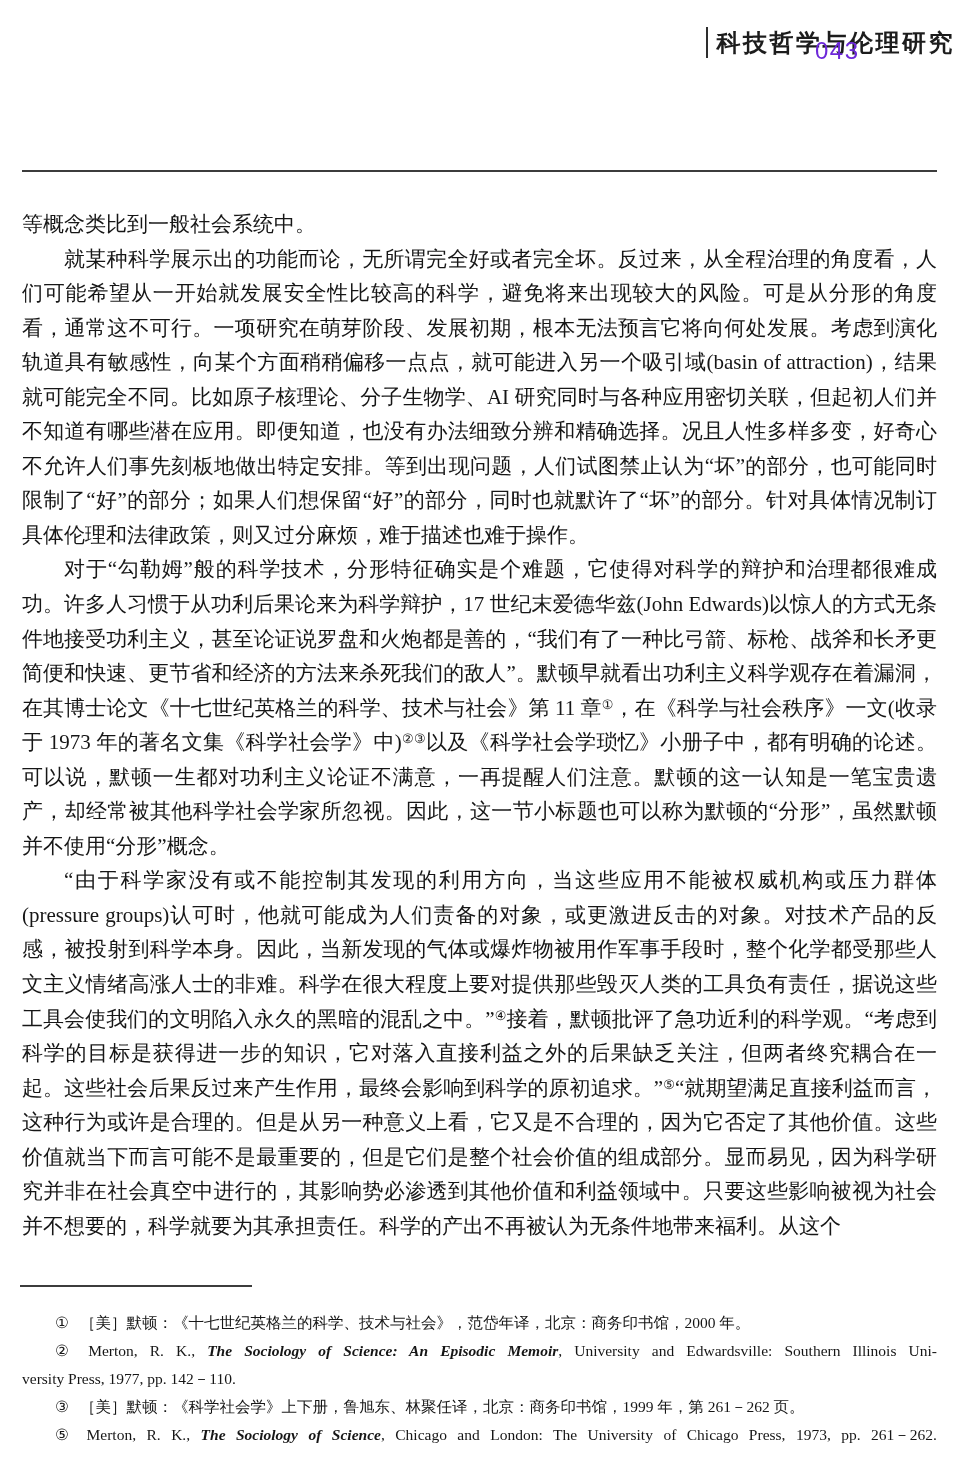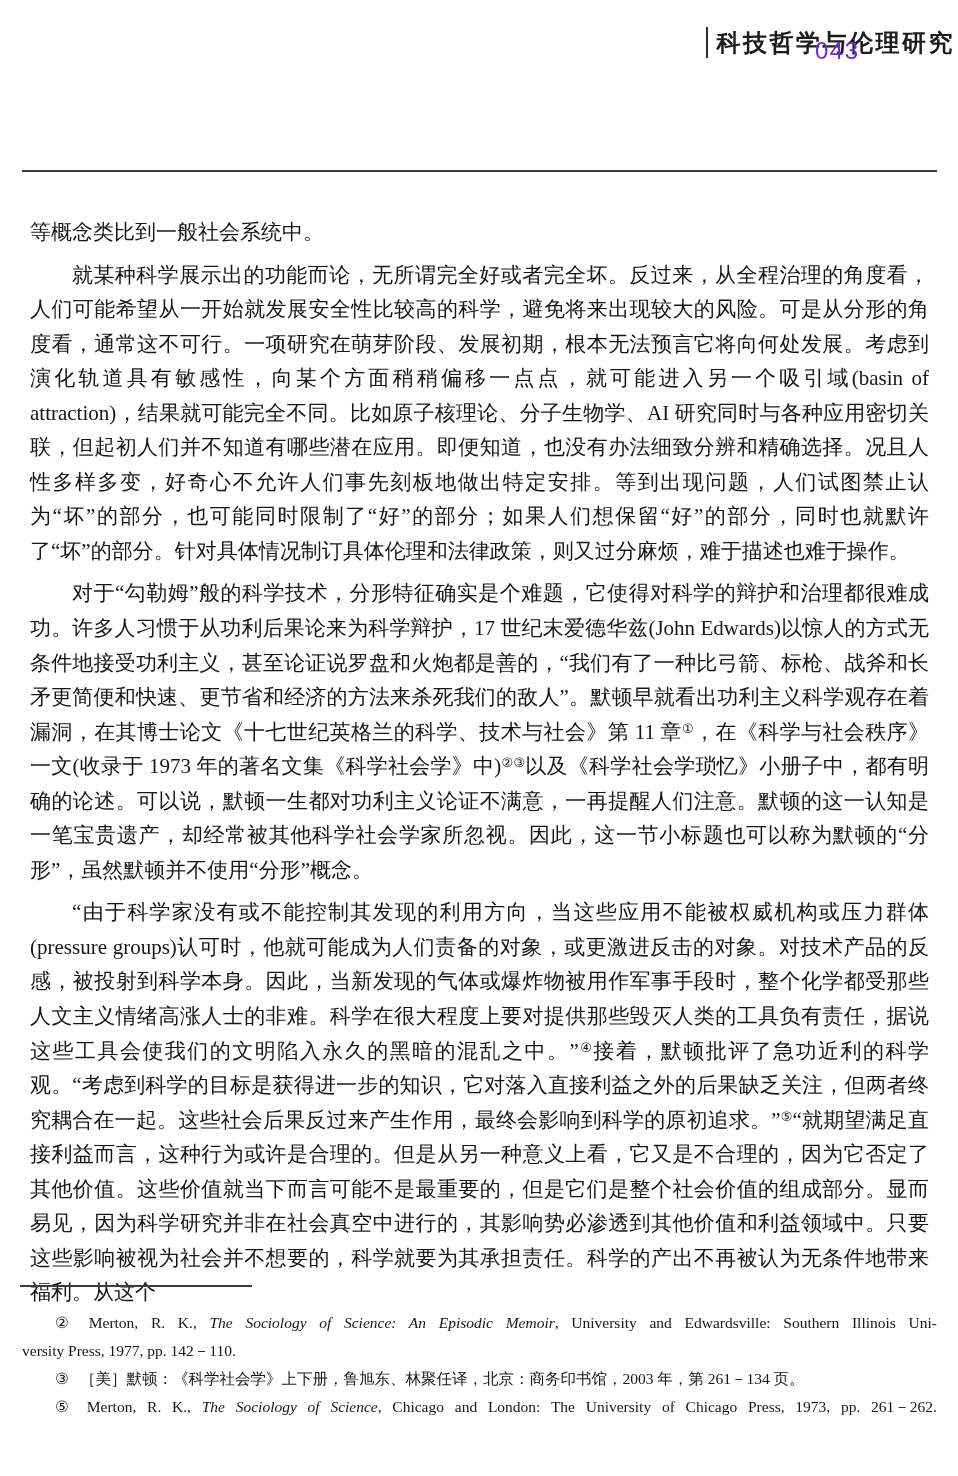--- a/index.html
+++ b/index.html
@@ -31,40 +31,40 @@
   .top-rule {
     position:absolute; left:22px; top:170px;
     width:915px; height:2px; background:#3c3c3c;
   }
   
   .bodytext {
     position:absolute; left:22px; top:207px; width:915px;
     font-size:21px; line-height:34.55px;
     text-align:justify; text-justify:inter-ideograph;
   }
-  .para { margin:8px; }
+  .para { margin:0; }
   .para.indent { text-indent:42px; }
   .bodytext sup {
     font-size:13px; line-height:0; vertical-align:6px; letter-spacing:0;
   }
   
   .fn-rule {
     position:absolute; left:20px; top:1285px;
     width:232px; height:2px; background:#3c3c3c;
   }
   .footnotes {
     position:absolute; left:22px; top:1309px; width:915px;
     font-size:15.5px; line-height:28.1px;
     text-align:justify; text-justify:inter-ideograph;
   }
   .fn-line { text-indent:33px; }
   .fn-line.cont { text-indent:0; }
   .fn-marker { padding-right:11px; }
   .fill { text-align-last:justify; }
-  .fn-line i { font-style:italic; }
+  .fn-line i { font-style:italic;font-weight:bold; }
 </style>
 </head>
 <body>
 
 <div class="page">
 
   <div class="runhead">
     <span class="vbar"></span>
     <h1 class="title">科技哲学与伦理研究</h1>
     <span class="vbar"></span>
@@ -77,27 +77,30 @@
   <main class="bodytext">
     <p class="para">等概念类比到一般社会系统中。</p>
     <p class="para indent">就某种科学展示出的功能而论，无所谓完全好或者完全坏。反过来，从全程治理的角度看，人们可能希望从一开始就发展安全性比较高的科学，避免将来出现较大的风险。可是从分形的角度看，通常这不可行。一项研究在萌芽阶段、发展初期，根本无法预言它将向何处发展。考虑到演化轨道具有敏感性，向某个方面稍稍偏移一点点，就可能进入另一个吸引域(basin of attraction)，结果就可能完全不同。比如原子核理论、分子生物学、AI 研究同时与各种应用密切关联，但起初人们并不知道有哪些潜在应用。即便知道，也没有办法细致分辨和精确选择。况且人性多样多变，好奇心不允许人们事先刻板地做出特定安排。等到出现问题，人们试图禁止认为“坏”的部分，也可能同时限制了“好”的部分；如果人们想保留“好”的部分，同时也就默许了“坏”的部分。针对具体情况制订具体伦理和法律政策，则又过分麻烦，难于描述也难于操作。</p>
     <p class="para indent">对于“勾勒姆”般的科学技术，分形特征确实是个难题，它使得对科学的辩护和治理都很难成功。许多人习惯于从功利后果论来为科学辩护，17 世纪末爱德华兹(John Edwards)以惊人的方式无条件地接受功利主义，甚至论证说罗盘和火炮都是善的，“我们有了一种比弓箭、标枪、战斧和长矛更简便和快速、更节省和经济的方法来杀死我们的敌人”。默顿早就看出功利主义科学观存在着漏洞，在其博士论文《十七世纪英格兰的科学、技术与社会》第 11 章<sup>①</sup>，在《科学与社会秩序》一文(收录于 1973 年的著名文集《科学社会学》中)<sup>②</sup><sup>③</sup>以及《科学社会学琐忆》小册子中，都有明确的论述。可以说，默顿一生都对功利主义论证不满意，一再提醒人们注意。默顿的这一认知是一笔宝贵遗产，却经常被其他科学社会学家所忽视。因此，这一节小标题也可以称为默顿的“分形”，虽然默顿并不使用“分形”概念。</p>
     <p class="para indent">“由于科学家没有或不能控制其发现的利用方向，当这些应用不能被权威机构或压力群体(pressure groups)认可时，他就可能成为人们责备的对象，或更激进反击的对象。对技术产品的反感，被投射到科学本身。因此，当新发现的气体或爆炸物被用作军事手段时，整个化学都受那些人文主义情绪高涨人士的非难。科学在很大程度上要对提供那些毁灭人类的工具负有责任，据说这些工具会使我们的文明陷入永久的黑暗的混乱之中。”<sup>④</sup>接着，默顿批评了急功近利的科学观。“考虑到科学的目标是获得进一步的知识，它对落入直接利益之外的后果缺乏关注，但两者终究耦合在一起。这些社会后果反过来产生作用，最终会影响到科学的原初追求。”<sup>⑤</sup>“就期望满足直接利益而言，这种行为或许是合理的。但是从另一种意义上看，它又是不合理的，因为它否定了其他价值。这些价值就当下而言可能不是最重要的，但是它们是整个社会价值的组成部分。显而易见，因为科学研究并非在社会真空中进行的，其影响势必渗透到其他价值和利益领域中。只要这些影响被视为社会并不想要的，科学就要为其承担责任。科学的产出不再被认为无条件地带来福利。从这个</p>
   </main>
 
   <div class="fn-rule"></div>
 
   <section class="footnotes">
+    <div class="fn-line">
+      <span class="fn-marker">①</span><span class="fn-text"><span>［美］默顿：《十七世纪英格兰的科学、技术与社会》，范岱年译，北京：商务印书馆，2000 年。</span></span>
+    </div>
     <div class="fn-line fill">
       <span class="fn-marker">②</span><span class="fn-text"><span>Merton, R. K., </span><i>The Sociology of Science: An Episodic Memoir</i><span>, University and Edwardsville: Southern Illinois Uni-</span></span>
     </div>
     <div class="fn-line cont">
       <span class="fn-text"><span>versity Press, 1977, pp. 142－110.</span></span>
     </div>
     <div class="fn-line">
-      <span class="fn-marker">③</span><span class="fn-text"><span>［美］默顿：《科学社会学》上下册，鲁旭东、林聚任译，北京：商务印书馆，2003 年，第 261－134 页。</span></span>
+      <span class="fn-marker">③</span><span class="fn-text"><span>［美］默顿：《科学社会学》上下册，鲁旭东、林聚任译，北京：商务印书馆，1999 年，第 261－262 页。</span></span>
     </div>
     <div class="fn-line fill">
       <span class="fn-marker">⑤</span><span class="fn-text"><span>Merton, R. K., </span><i>The Sociology of Science</i><span>, Chicago and London: The University of Chicago Press, 1973, pp. 261－262.</span></span>
     </div>
   </section>
 
 </div>
 
 </body></html>

